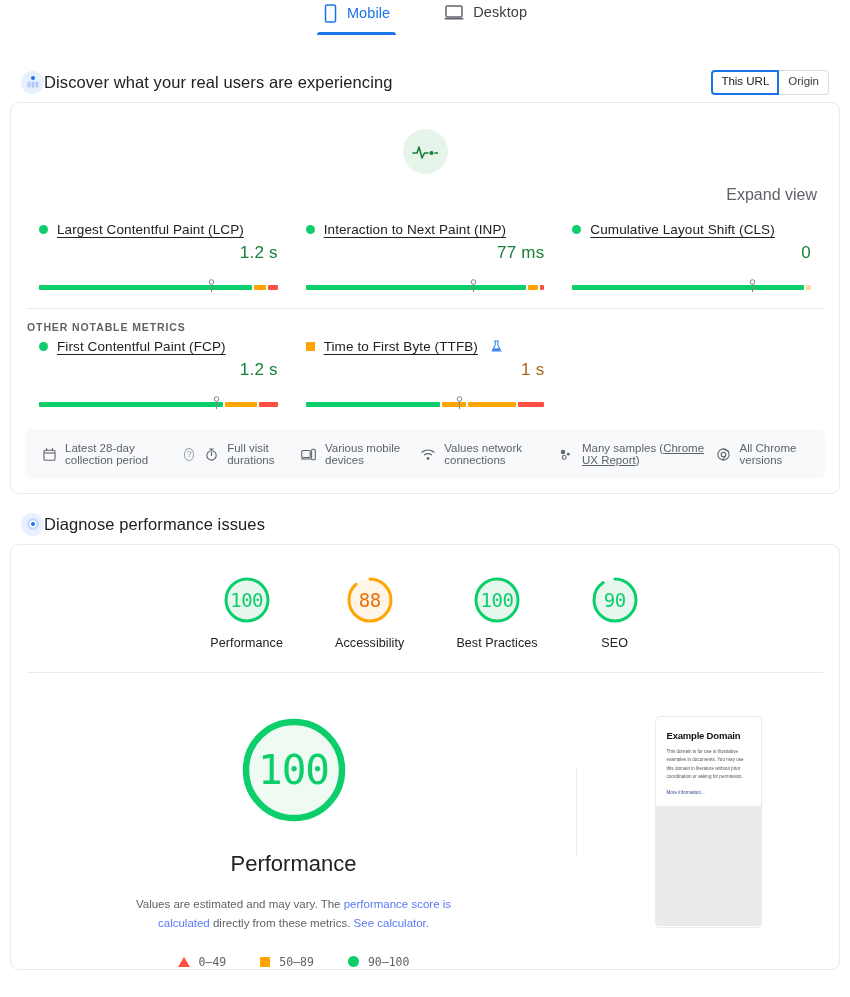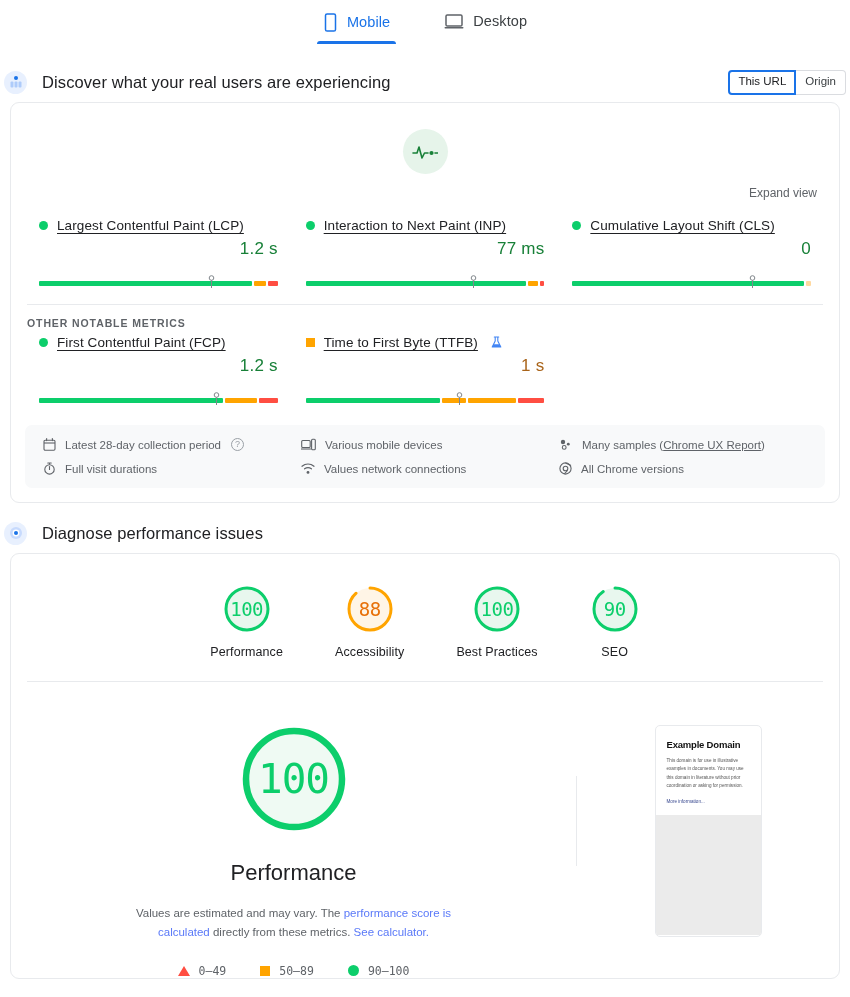--- a/index.html
+++ b/index.html
@@ -8,40 +8,40 @@
     background: #ffffff;
     font-family: "Liberation Sans", sans-serif;
     color: #202124;
     overflow: hidden;
   }
   .page { width: 850px; height: 997px; position: relative; }
 
   
   .tabs {
     height: 52px; display: flex; align-items: flex-start;
-    justify-content: center; gap: 42px; padding-top: 9px;
+    justify-content: center; gap: 42px; padding-top: 0;
   }
   .tab {
     display: flex; align-items: center; gap: 9px;
     padding: 4px 6px 12px 6px; cursor: pointer; position: relative;
     font-size: 14.5px; letter-spacing: .1px;
   }
   .tab .lbl { line-height: 1; }
   .tab.active .lbl { color: #1a73e8; font-weight: 500; }
   .tab:not(.active) .lbl { color: #3c4043; }
   .tab.active::after {
     content: ""; position: absolute; left: 0; right: 0; bottom: 0;
     height: 3px; background: #1a73e8; border-radius: 3px 3px 0 0;
   }
   .ico { display: inline-flex; align-items: center; justify-content: center; }
 
   
   .sec-head {
-    display: flex; align-items: center; gap: 15px;
-    padding: 0 4px; height: 40px; margin-top: 10px;
+    display: flex; align-items: center; 
+    padding: 0 21px; height: 40px; margin-top: 10px;
   }
   .sec-head h2 { font-size: 16.5px; font-weight: 400; color: #202124; letter-spacing: .1px; }
   .round-ico {
     width: 23px; height: 23px; border-radius: 50%;
     background: #e8f0fe; display: flex; align-items: center; justify-content: center;
     flex: 0 0 auto;
   }
   .spacer { flex: 1; }
 
   
@@ -73,21 +73,21 @@
     display: flex; align-items: center; justify-content: center;
   }
   .cwv-title .t { font-size: 17px; font-weight: 500; color: #202124; letter-spacing: .1px; }
   .cwv-title .t .pass { color: #0cce6b; font-weight: 500; }
   .helpq {
     display: inline-block; width: 13px; height: 13px; border-radius: 50%;
     border: 1px solid #9aa0a6; color: #9aa0a6; font-size: 9px; line-height: 11px;
     text-align: center; margin-left: 5px; vertical-align: 2px; cursor: pointer;
   }
   .expand-row { display: flex; justify-content: flex-end; padding: 12px 22px 0 0; }
-  .expand-view { font-size: 12px; color: #5f6368; cursor: pointer; }
+  .expand-view { font-size: 16px; color: #5f6368; cursor: pointer; }
 
   .metrics { display: flex; padding: 18px 28px 4px 28px; gap: 28px; }
   .metrics.other { padding-top: 6px; }
   .metric { flex: 1; }
   .metric .mtop { display: flex; align-items: center; gap: 9px; }
   .dot { width: 9px; height: 9px; border-radius: 50%; flex: 0 0 auto; }
   .sq { width: 9px; height: 9px; flex: 0 0 auto; }
   .metric .name {
     font-size: 13.5px; color: #202124; text-decoration: underline;
     text-underline-offset: 2.5px; cursor: pointer; letter-spacing: .1px;
@@ -108,21 +108,21 @@
     font-size: 10.5px; letter-spacing: .9px; color: #5f6368;
     padding: 12px 0 0 16px; font-weight: 700;
   }
   .divider { height: 1px; background: #e8eaed; margin: 14px 16px 0 16px; }
 
   
   .facts {
     margin: 18px 14px 14px 14px; background: #f8f9fa; border-radius: 7px;
     padding: 13px 18px; display: flex; gap: 10px;
   }
-  .facts .col { flex: 1; display: flex; flex-direction: column; gap: 11px; justify-content: flex-end; }
+  .facts .col { flex: 1; display: flex; flex-direction: row; gap: 11px; justify-content: flex-end; }
   .fact { display: flex; align-items: center; gap: 9px; font-size: 11.5px; color: #5f6368; }
   .fact a { color: #5f6368; text-decoration: underline; cursor: pointer; }
 
   
   .gauges { display: flex; justify-content: center; gap: 52px; padding: 30px 0 22px 0; }
   .gauge { display: flex; flex-direction: column; align-items: center; gap: 11px; cursor: pointer; }
   .gauge .cap { font-size: 12.5px; color: #202124; letter-spacing: .1px; }
   .gnum {
     position: absolute; inset: 0; display: flex; align-items: center; justify-content: center;
     font-family: "DejaVu Sans Mono", monospace; font-size: 19px; letter-spacing: -.5px;

